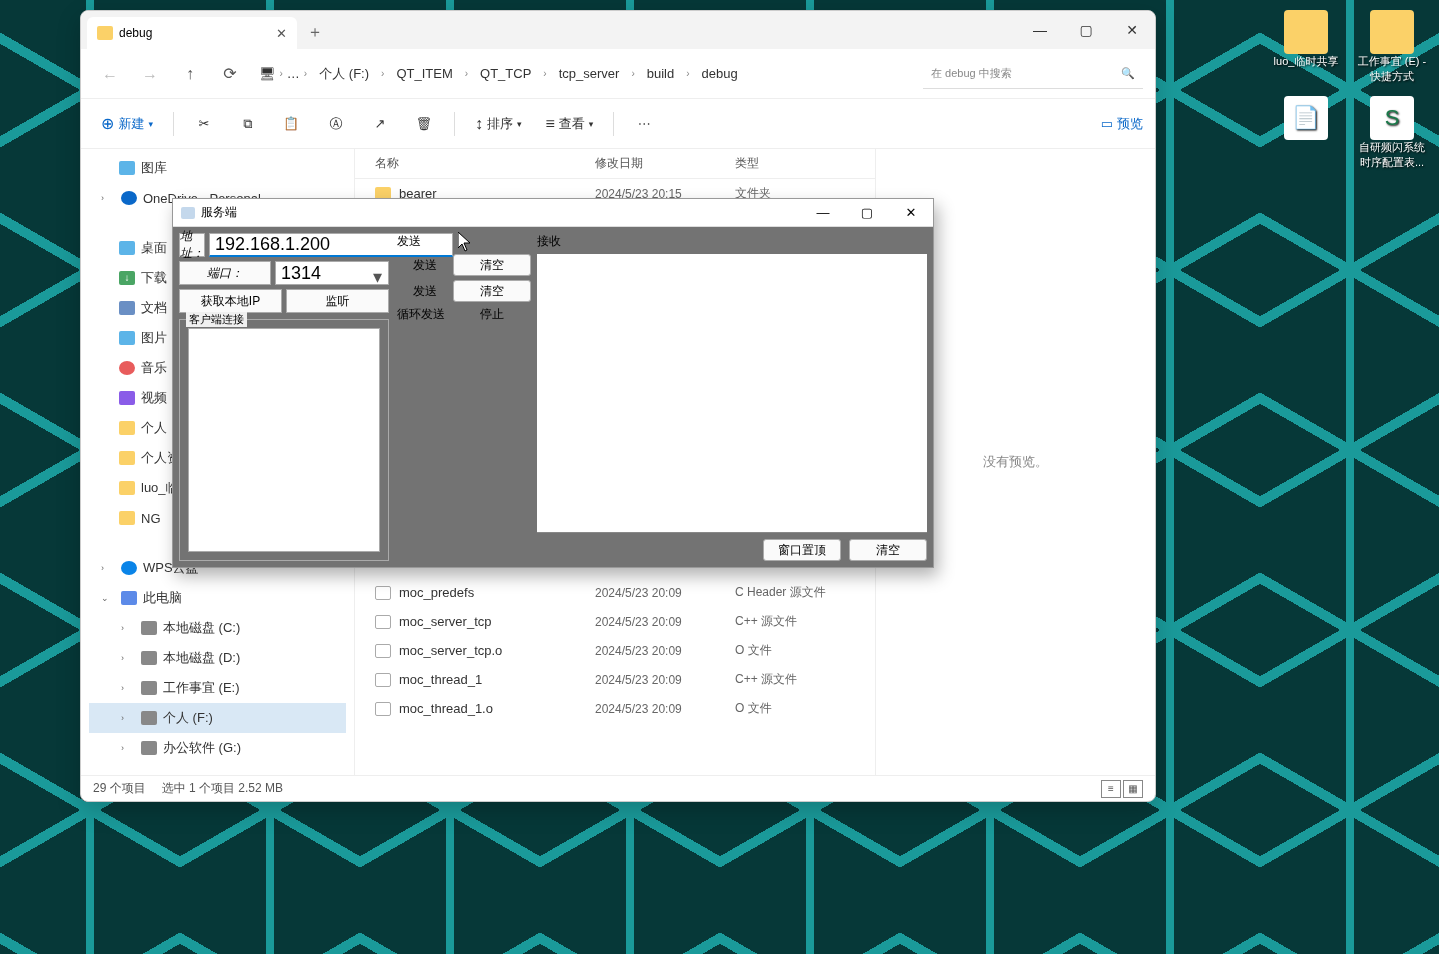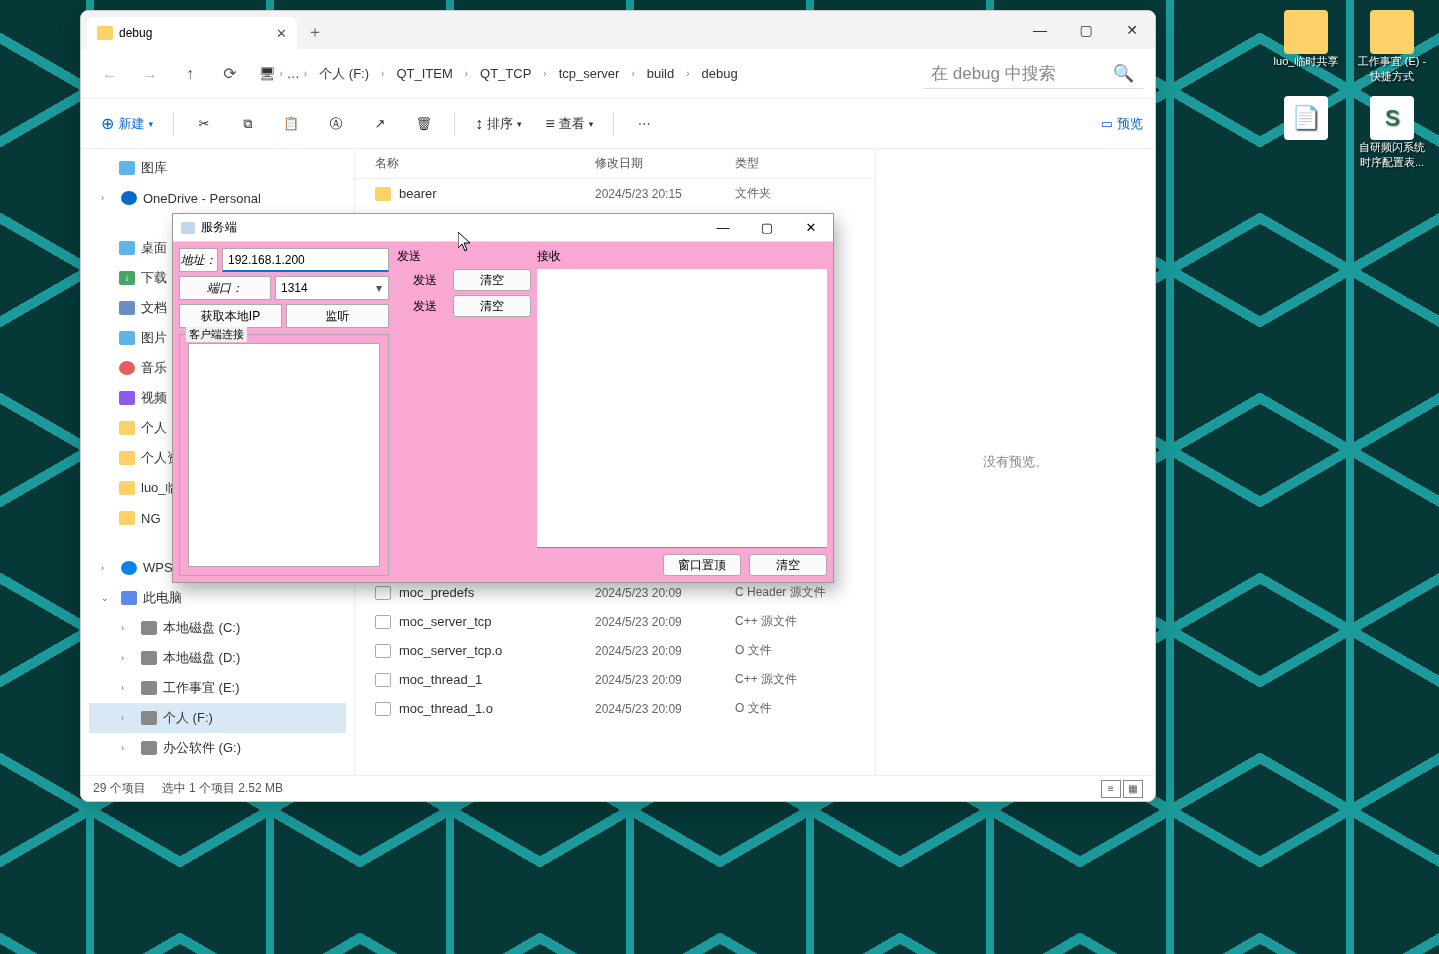--- a/index.html
+++ b/index.html
@@ -89,21 +89,21 @@
 .crumbs {
   display: flex; align-items: center; gap: 2px;
   font-size: 13px; color: #333; flex: 1;
   margin-left: 6px;
 }
 .crumb { padding: 4px 8px; border-radius: 3px; }
 .chev { color: #888; font-size: 10px; padding: 0 2px; }
 .search {
   width: 220px; height: 30px;
   display: flex; align-items: center; justify-content: space-between;
-  color: #888; font-size: 17px; padding: 0 8px;
+  color: #888; font-size: 11px; padding: 0 8px;
   border-bottom: 1px solid #ddd;
 }
 
 
 .toolbar {
   height: 50px; display: flex; align-items: center; gap: 8px;
   padding: 0 12px;
   border-bottom: 1px solid #eee;
 }
 .tbtn {
@@ -184,48 +184,47 @@
   height: 26px; border-top: 1px solid #eee;
   display: flex; align-items: center; padding: 0 12px;
   font-size: 12px; color: #555; gap: 16px;
 }
 .view-icons { margin-left: auto; display: flex; gap: 2px; }
 .view-icons span { width: 20px; height: 18px; border: 1px solid #888; font-size: 10px; display:flex; align-items:center; justify-content:center; }
 
 
 .dialog {
   position: absolute; left: 172px; top: 198px;
-  width: 662px; height: 370px;
-  background: #f9a8d4;
+  width: 762px; height: 370px;
+  background: #737373;
   border: 1px solid #999;
   box-shadow: 4px 8px 16px rgba(0,0,0,.3);
   z-index: 10;
   font-size: 12px;
-  margin-top: 15px;
 }
 .dlg-title {
   height: 28px; background: #fff;
   display: flex; align-items: center; padding-left: 8px;
   border-bottom: 1px solid #ddd;
 }
 .dlg-folder-ic { width: 14px; height: 12px; background: #c4d8ec; border-radius: 2px; margin-right: 6px; }
 .dlg-ctrls { margin-left: auto; display: flex; }
 .dlg-btn { width: 44px; height: 28px; display: flex; align-items: center; justify-content: center; font-size: 13px; }
 .dlg-body {
   display: flex; padding: 6px; gap: 8px; height: calc(100% - 28px);
 }
 .left-panel { width: 210px; display: flex; flex-direction: column; gap: 4px; }
 .field-row { display: flex; gap: 4px; }
 .field-label {
   width: 92px; height: 24px; border: 1px solid #aaa; background: #fafafa;
   display: flex; align-items: center; justify-content: center; font-style: italic;
 }
 .field-inp {
   flex: 1; height: 24px; border: 1px solid #aaa; background: #fff;
-  padding: 6px 5px; display: flex; align-items: center; font-family: inherit; font-size: 12px;
+  padding: 6px 5px; display: flex; align-items: center; font-family: inherit; font-size: 18px;
 }
 .combo { position: relative; }
 .combo::after { content: "▾"; position: absolute; right: 6px; top: 4px; color: #555; }
 .field-btn {
   flex: 1; height: 24px; border: 1px solid #aaa; background: #fafafa;
   display: flex; align-items: center; justify-content: center;
 }
 .group-box {
   border: 1px solid #aaa; flex: 1; margin-top: 2px; position: relative;
 }
@@ -571,20 +570,24 @@
         <div class="in-row">
           <div class="line"></div>
           <div class="lbl">发送</div>
           <div class="btn">清空</div>
         </div>
         <div class="in-row">
           <div class="line"></div>
           <div class="lbl">发送</div>
           <div class="btn">清空</div>
         </div>
+        <div class="in-row" style="justify-content:flex-end;">
+          <div class="lbl" style="width:auto;">循环发送</div>
+          <div class="lbl" style="width:78px;">停止</div>
+        </div>
       </div>
       <div class="recv-area">
         <div class="rp-title">接收</div>
         <div class="recv-box"></div>
         <div class="bottom-row">
           <div class="std-btn">窗口置顶</div>
           <div class="std-btn">清空</div>
         </div>
       </div>
     </div>

